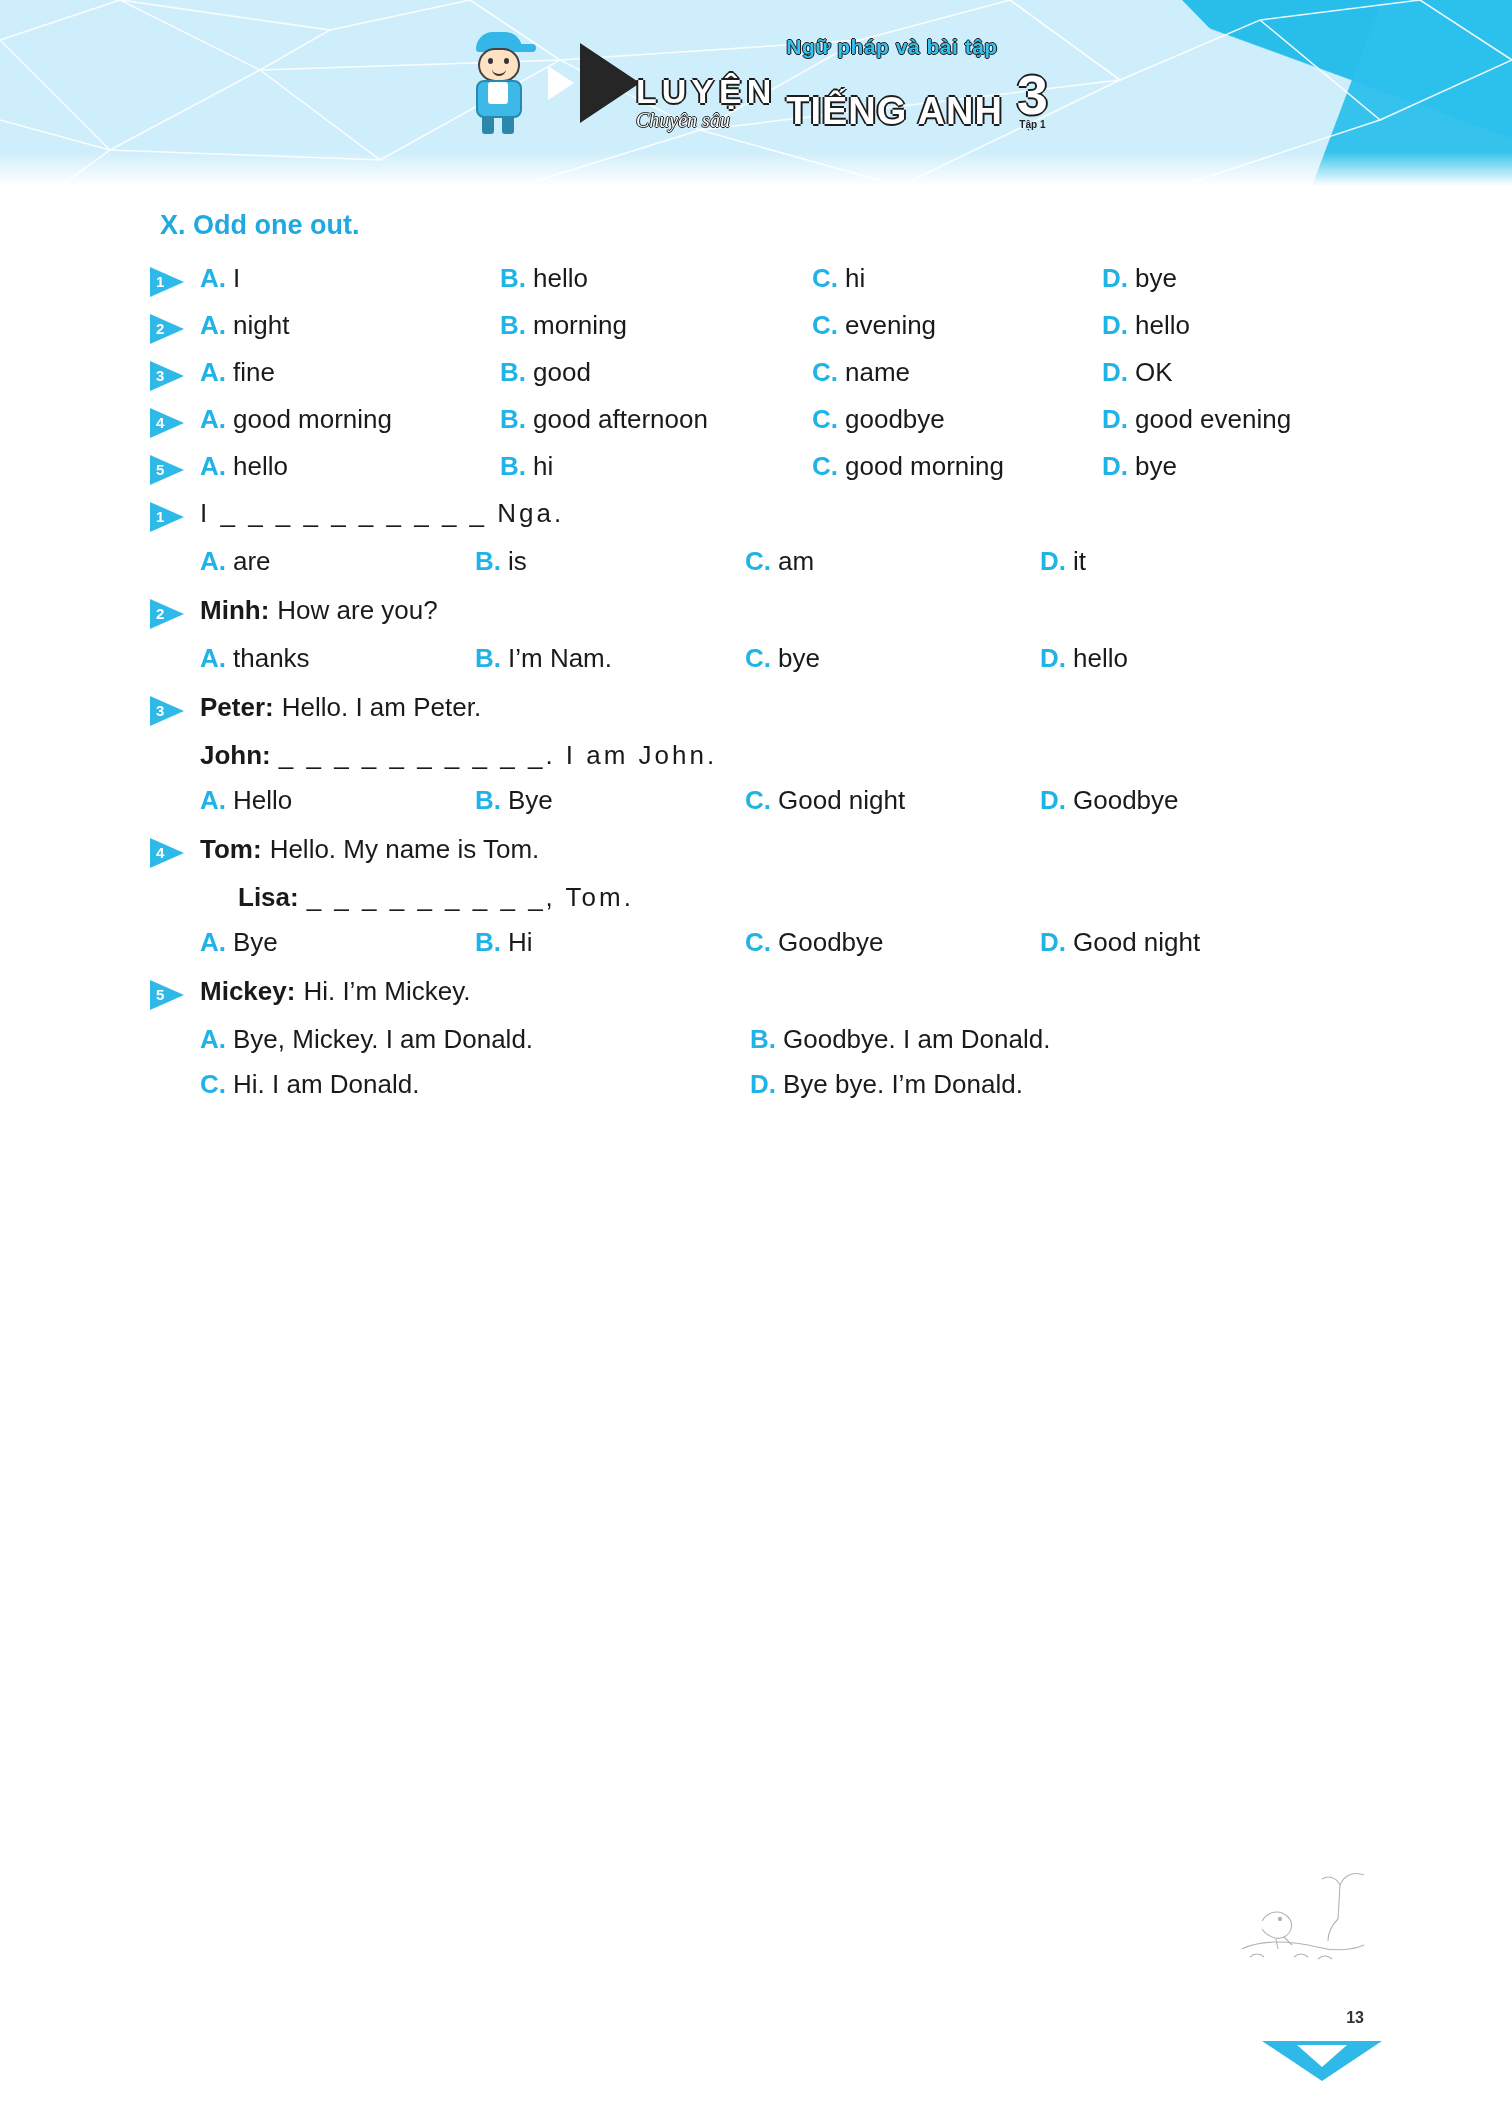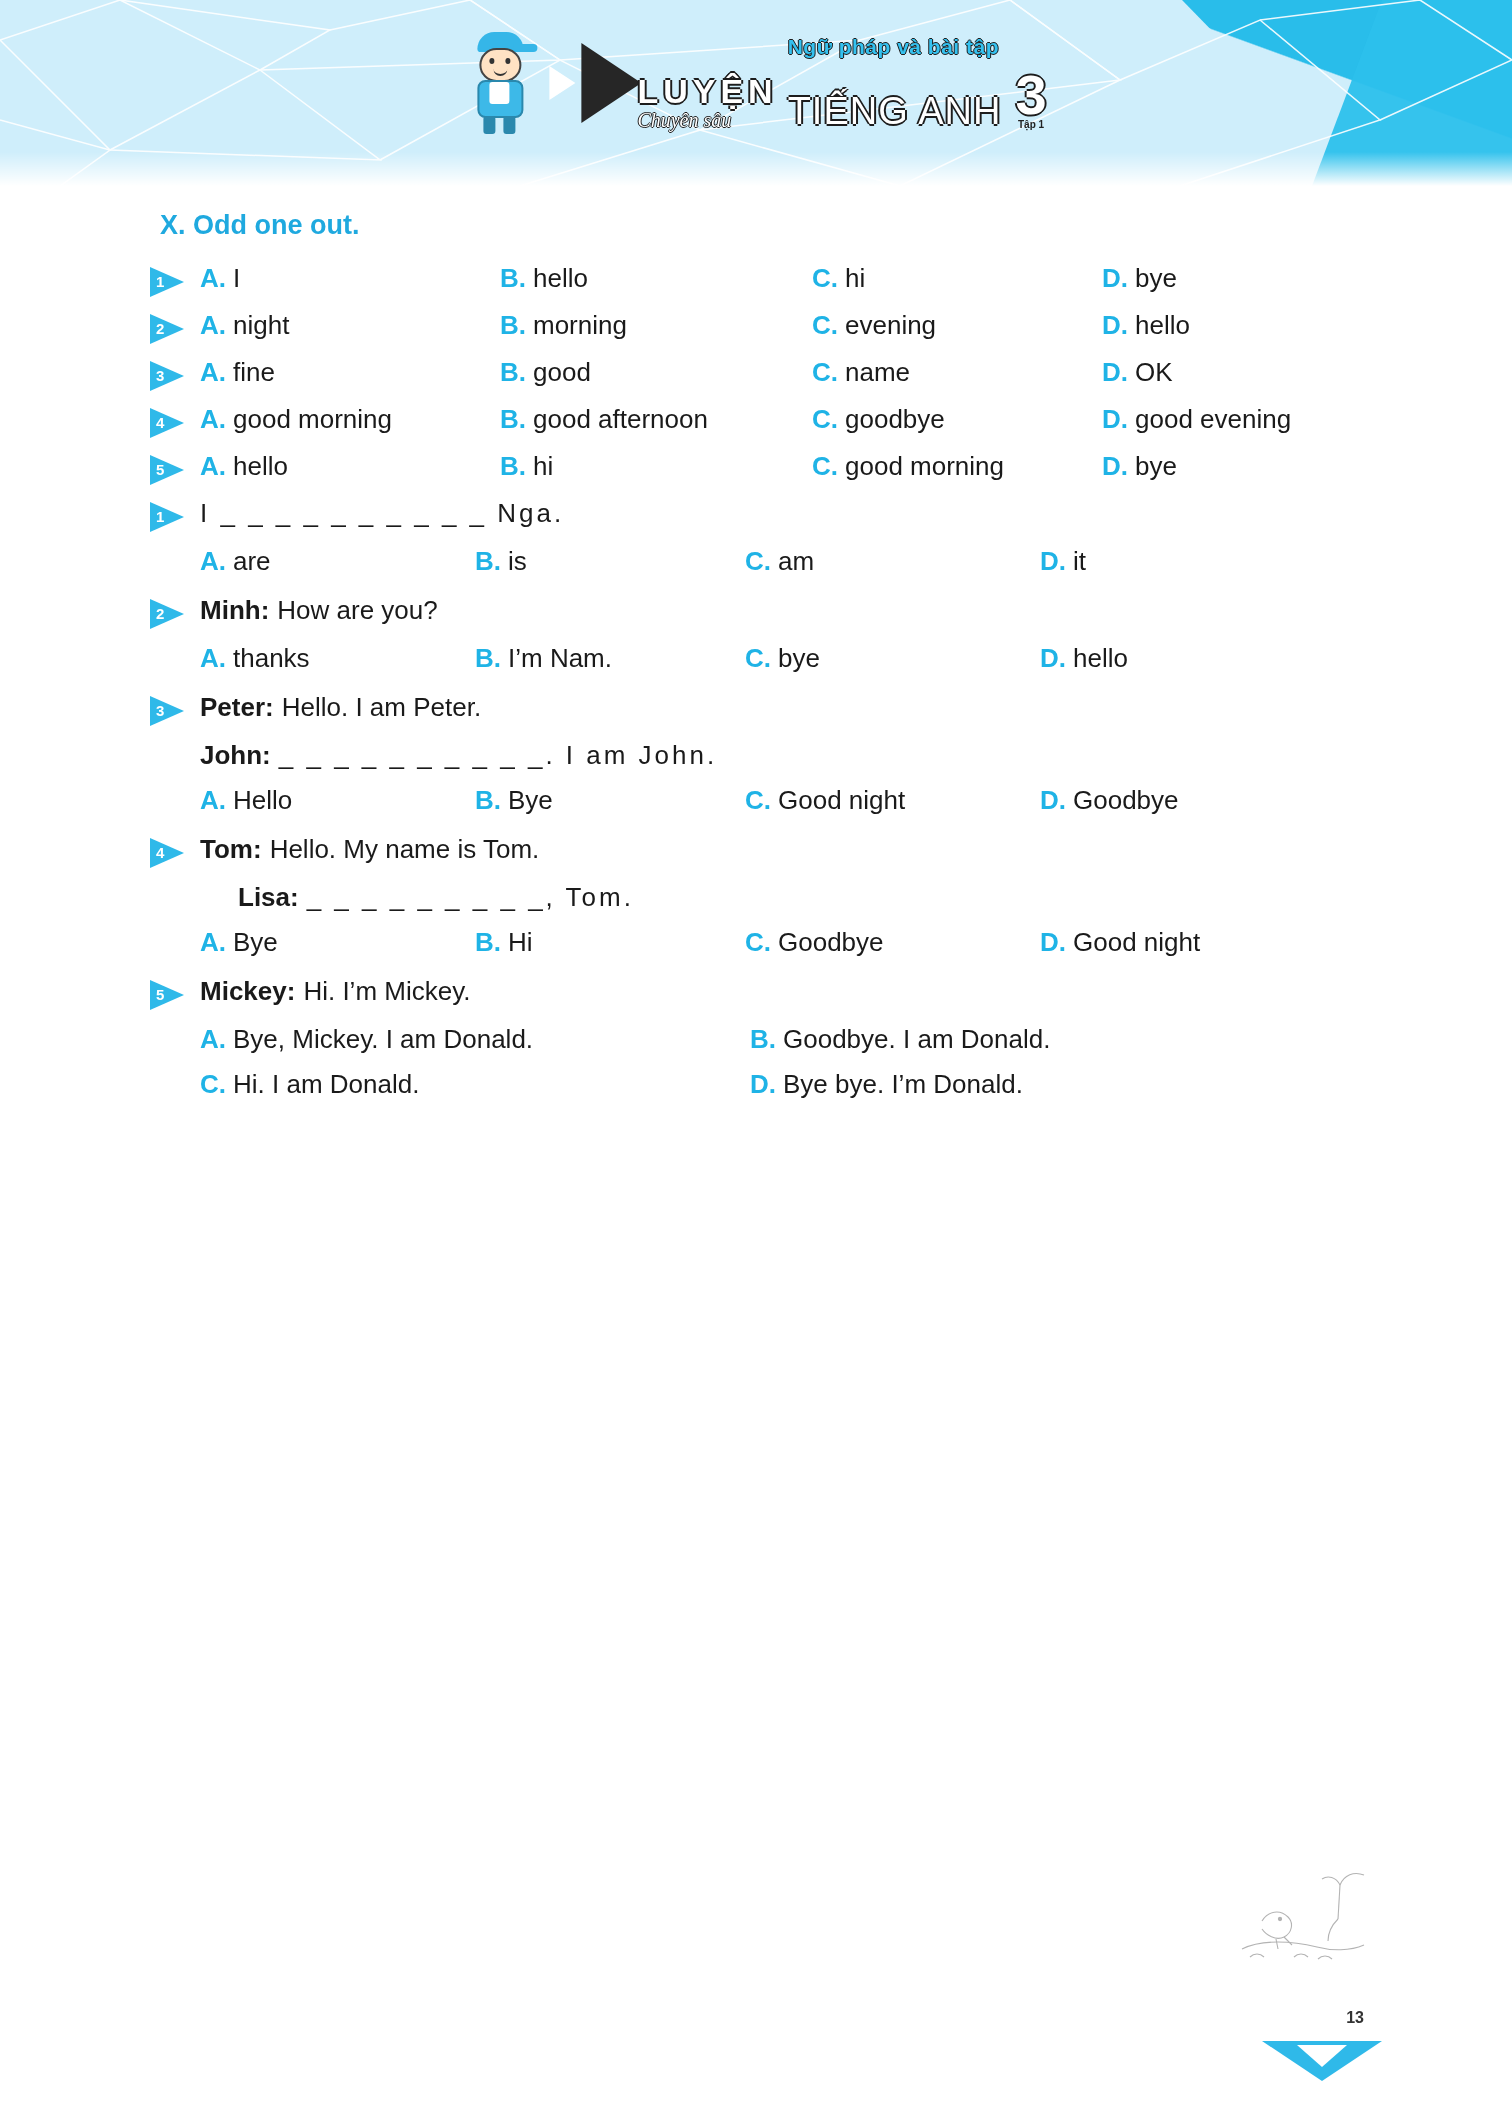--- a/index.html
+++ b/index.html
@@ -115,21 +115,21 @@
     margin-top: 2px;
   }
   .t-nguphap {
     font-weight: bold;
     font-size: 21px;
     color: #35c2f0;
     text-shadow: 0 1px 0 #1d1d1d, 1px 0 0 #1d1d1d, -1px 0 0 #1d1d1d, 0 -1px 0 #1d1d1d;
     letter-spacing: .5px;
   }
   .t-tienganh {
-    font-weight: normal;
+    font-weight: bold;
     font-size: 38px;
     letter-spacing: 1px;
     color: #ffffff;
     text-shadow: 0 2px 0 #1d1d1d, 2px 0 0 #1d1d1d, -2px 0 0 #1d1d1d, 0 -2px 0 #1d1d1d;
     margin-top: 35px;
   }
   .t-number {
     font-weight: bold;
     font-size: 56px;
     color: #ffffff;

